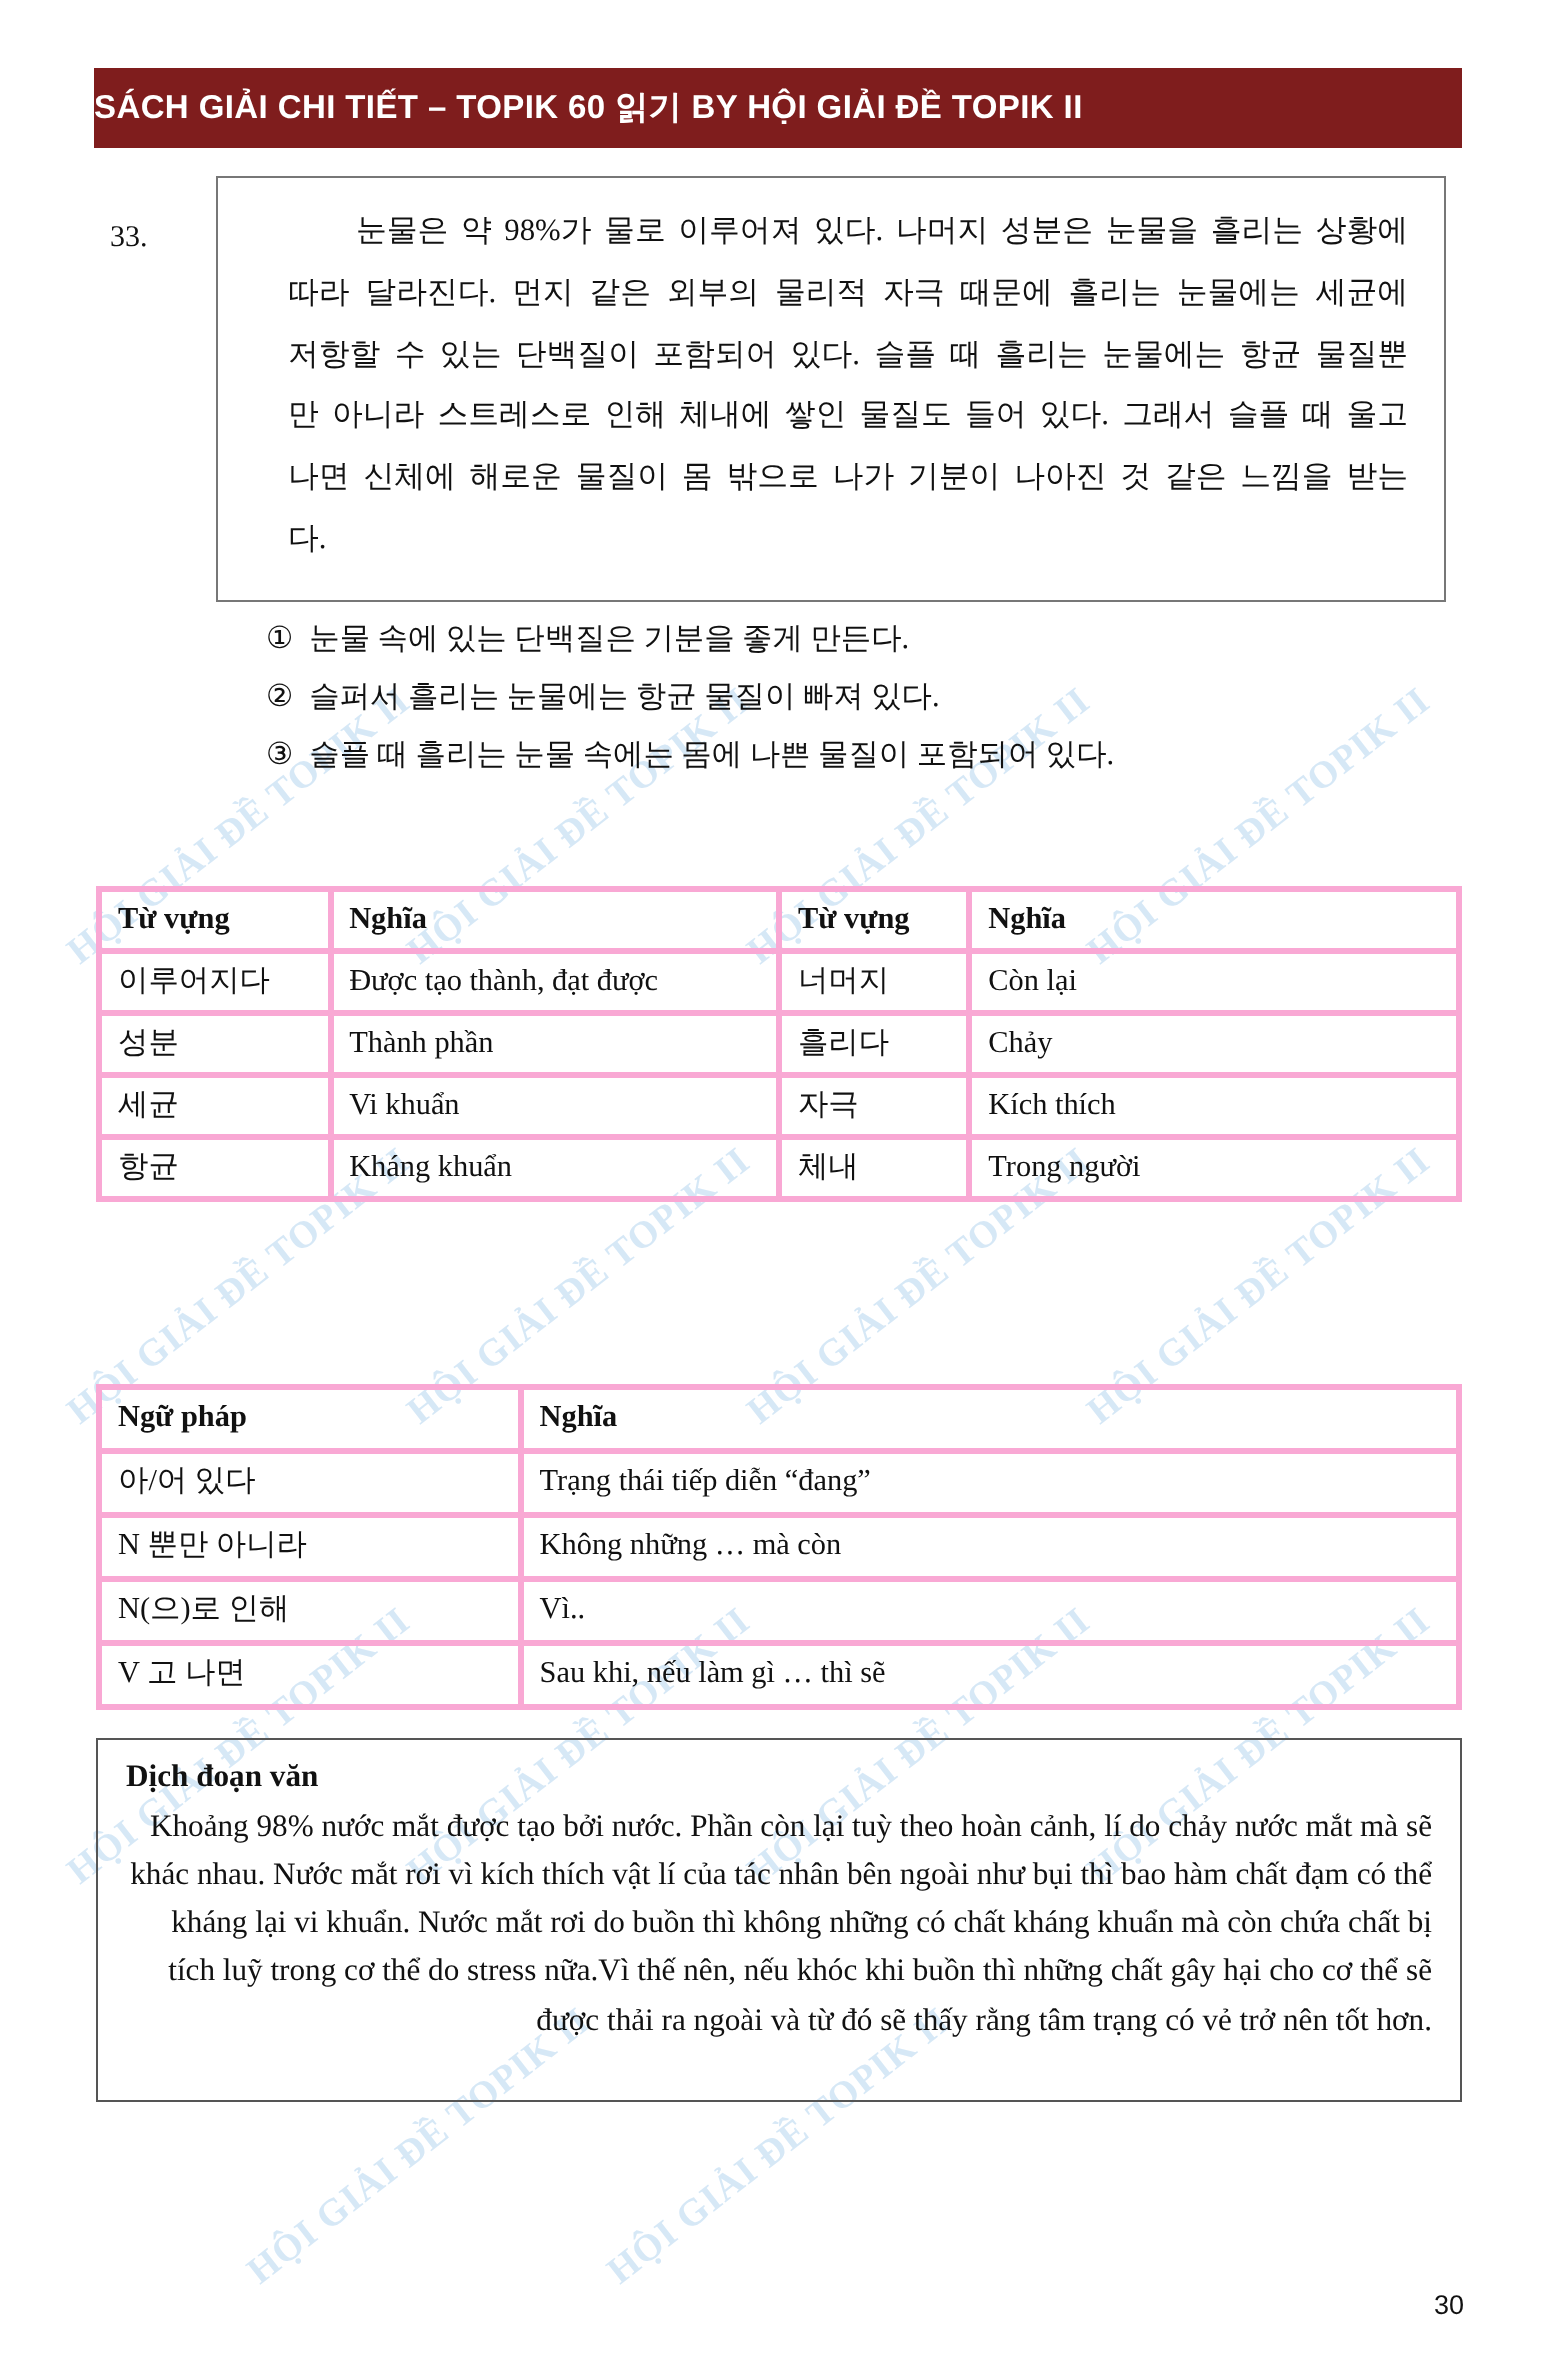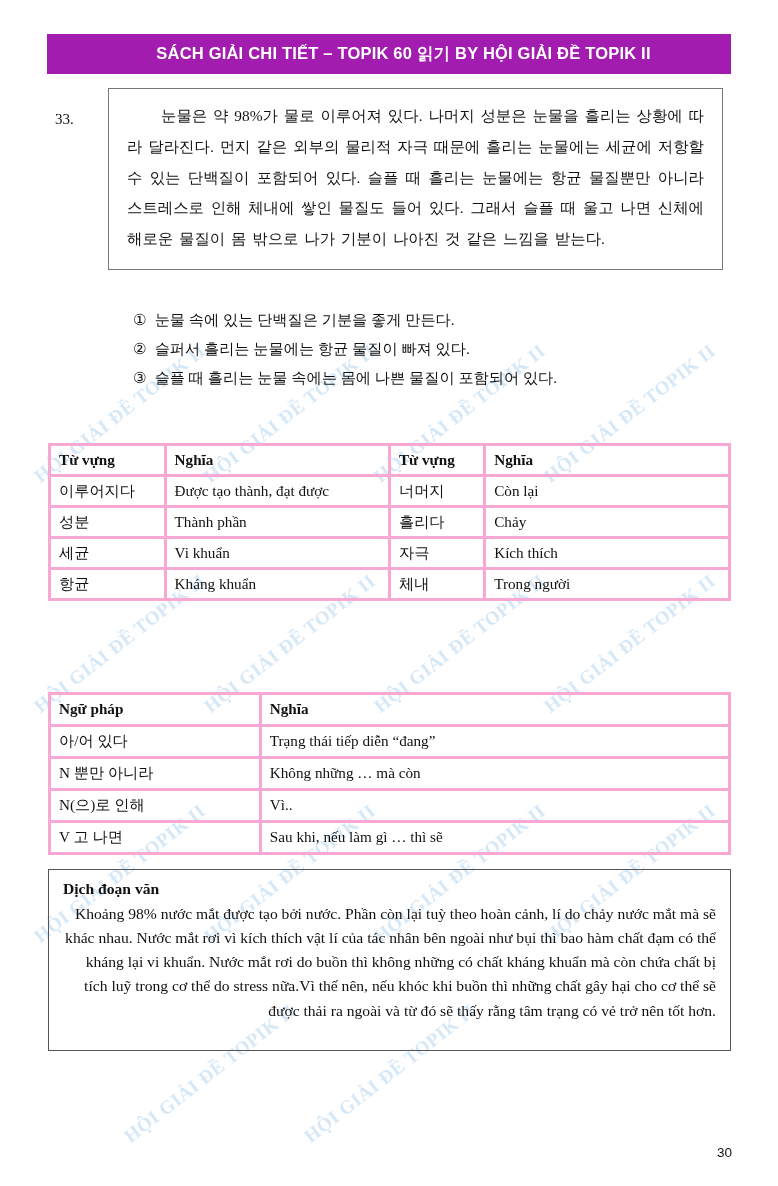--- a/index.html
+++ b/index.html
@@ -42,26 +42,24 @@
     letter-spacing: .5px;
   }
 
   
   .banner {
     position: absolute;
     top: 34px;
     left: 47px;
     width: 684px;
     height: 40px;
-    background: #a21caf;
+    background: #7f1d1d;
     display: flex;
     align-items: center;
-    justify-content: center;
-    z-index: 10;
-    padding-left: 29px;
+    z-index: 10;
   }
   .banner-title {
     color: #ffffff;
     font-family: "Liberation Sans", sans-serif;
     font-weight: bold;
     font-size: 16.5px;
     letter-spacing: .2px;
     white-space: nowrap;
   }
 
@@ -75,21 +73,21 @@
     z-index: 10;
   }
 
   
   .passage {
     position: absolute;
     top: 88px;
     left: 108px;
     width: 615px;
     border: 1px solid #777;
-    padding: 12px 18px 14px 18px;
+    padding: 12px 18px 14px 35px;
     background: transparent;
     z-index: 10;
   }
   .passage p {
     margin: 0;
     font-size: 15.4px;
     line-height: 2.0;
     text-align: justify;
     text-indent: 34px;
     word-spacing: 2px;

